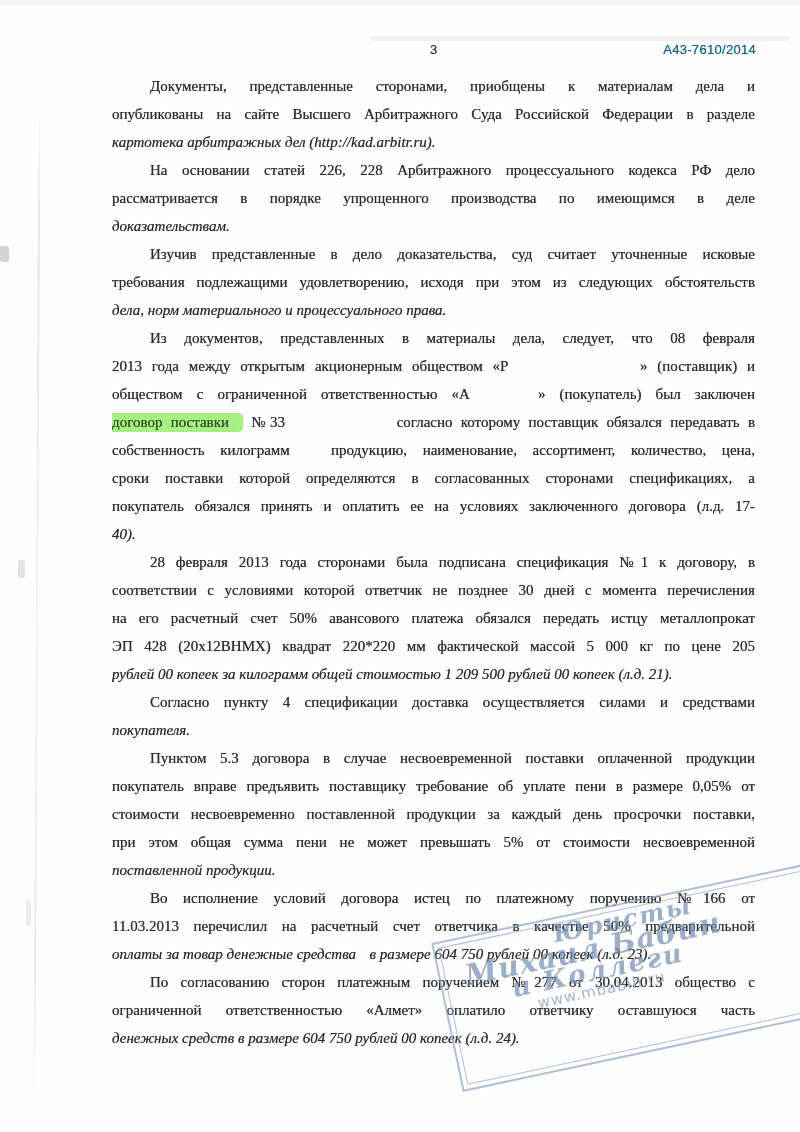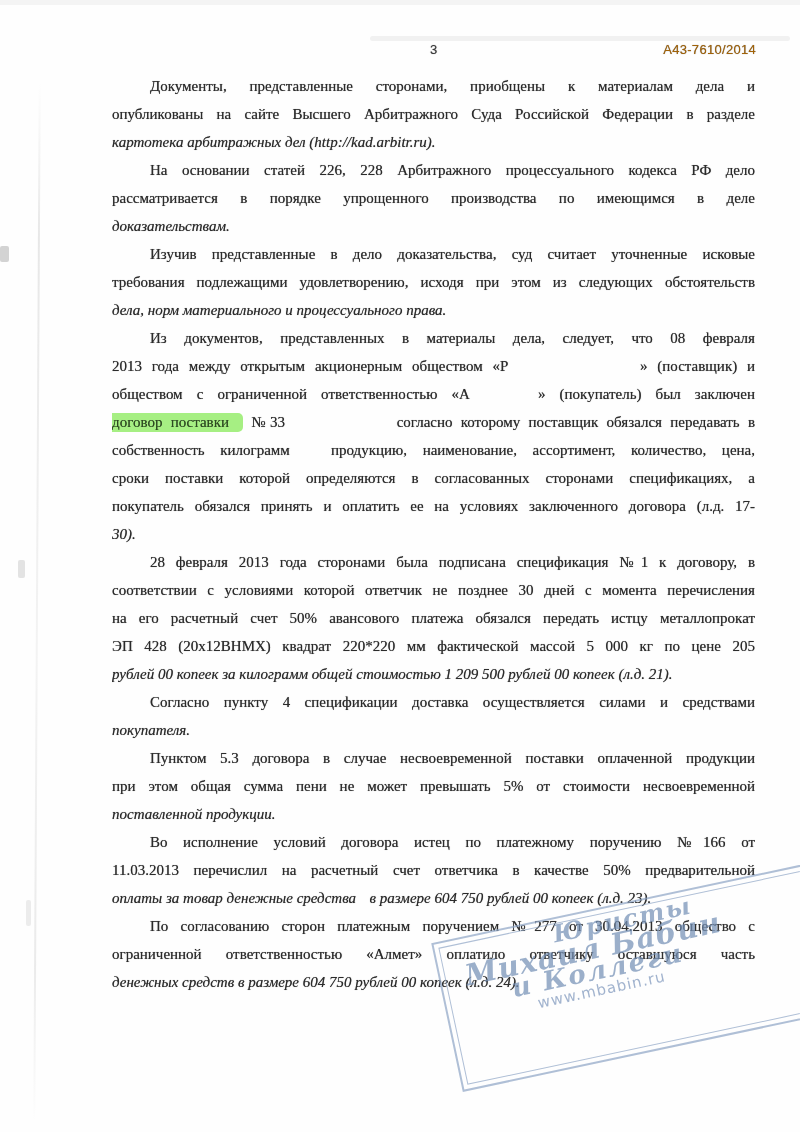--- a/index.html
+++ b/index.html
@@ -18,21 +18,21 @@
   .page-num {
     position: absolute; left: 112px; top: 42px; width: 643px;
     text-align: center;
     font-family: "Liberation Sans", sans-serif;
     font-size: 13px; color: #3d3d3d;
     text-shadow: 0 0 0.8px rgba(60,60,60,0.7);
   }
   .case-num {
     position: absolute; right: 44px; top: 42px;
     font-family: "Liberation Sans", sans-serif;
-    font-size: 13px; color: #a16207;
+    font-size: 13px; color: #0369a1;
     letter-spacing: 0.3px;
     text-shadow: 0 0 0.8px rgba(60,60,60,0.7);
   }
   
   .doc-body {
     position: absolute; left: 112px; top: 72px; width: 643px;
   }
   .line {
     height: 28px; line-height: 28px;
     overflow: hidden;
@@ -121,29 +121,31 @@
       <div class="line first"><span>Изучив представленные в дело доказательства, суд считает уточненные исковые</span></div>
       <div class="line"><span>требования подлежащими удовлетворению, исходя при этом из следующих обстоятельств</span></div>
       <div class="line last"><span>дела, норм материального и процессуального права.</span></div>
       <div class="line first"><span>Из документов, представленных в материалы дела, следует, что 08 февраля</span></div>
       <div class="line"><span>2013 года между открытым акционерным обществом «Р</span> <span class="gap" style="width: 112px;"></span> <span>» (поставщик) и</span></div>
       <div class="line"><span>обществом с ограниченной ответственностью «А</span> <span class="gap" style="width: 40px;"></span> <span>» (покупатель) был заключен</span></div>
       <div class="line"><span class="hl">договор поставки</span> <span> №33</span> <span class="gap" style="width: 95px;"></span> <span>согласно которому поставщик обязался передавать в</span></div>
       <div class="line"><span>собственность килограмм</span> <span class="gap" style="width: 10px;"></span> <span>продукцию, наименование, ассортимент, количество, цена,</span></div>
       <div class="line"><span>сроки поставки которой определяются в согласованных сторонами спецификациях, а</span></div>
       <div class="line"><span>покупатель обязался принять и оплатить ее на условиях заключенного договора (л.д. 17-</span></div>
-      <div class="line last"><span>30).</span></div>
+      <div class="line last"><span>40).</span></div>
       <div class="line first"><span>28 февраля 2013 года сторонами была подписана спецификация №1 к договору, в</span></div>
       <div class="line"><span>соответствии с условиями которой ответчик не позднее 30 дней с момента перечисления</span></div>
       <div class="line"><span>на его расчетный счет 50% авансового платежа обязался передать истцу металлопрокат</span></div>
       <div class="line"><span>ЭП 428 (20х12ВНМХ) квадрат 220*220 мм фактической массой 5 000 кг по цене 205</span></div>
       <div class="line last"><span>рублей 00 копеек за килограмм общей стоимостью 1 209 500 рублей 00 копеек (л.д. 21).</span></div>
       <div class="line first"><span>Согласно пункту 4 спецификации доставка осуществляется силами и средствами</span></div>
       <div class="line last"><span>покупателя.</span></div>
       <div class="line first"><span>Пунктом 5.3 договора в случае несвоевременной поставки оплаченной продукции</span></div>
+      <div class="line"><span>покупатель вправе предъявить поставщику требование об уплате пени в размере 0,05% от</span></div>
+      <div class="line"><span>стоимости несвоевременно поставленной продукции за каждый день просрочки поставки,</span></div>
       <div class="line"><span>при этом общая сумма пени не может превышать 5% от стоимости несвоевременной</span></div>
       <div class="line last"><span>поставленной продукции.</span></div>
       <div class="line first"><span>Во исполнение условий договора истец по платежному поручению №166 от</span></div>
       <div class="line"><span>11.03.2013 перечислил на расчетный счет ответчика в качестве 50% предварительной</span></div>
       <div class="line last"><span>оплаты за товар денежные средства</span> <span class="gap" style="width: 6px;"></span> <span>в размере 604 750 рублей 00 копеек (л.д. 23).</span></div>
       <div class="line first"><span>По согласованию сторон платежным поручением №277 от 30.04.2013 общество с</span></div>
       <div class="line"><span>ограниченной ответственностью «Алмет» оплатило ответчику оставшуюся часть</span></div>
       <div class="line last"><span>денежных средств в размере 604 750 рублей 00 копеек (л.д. 24).</span></div>
     </div>
 

